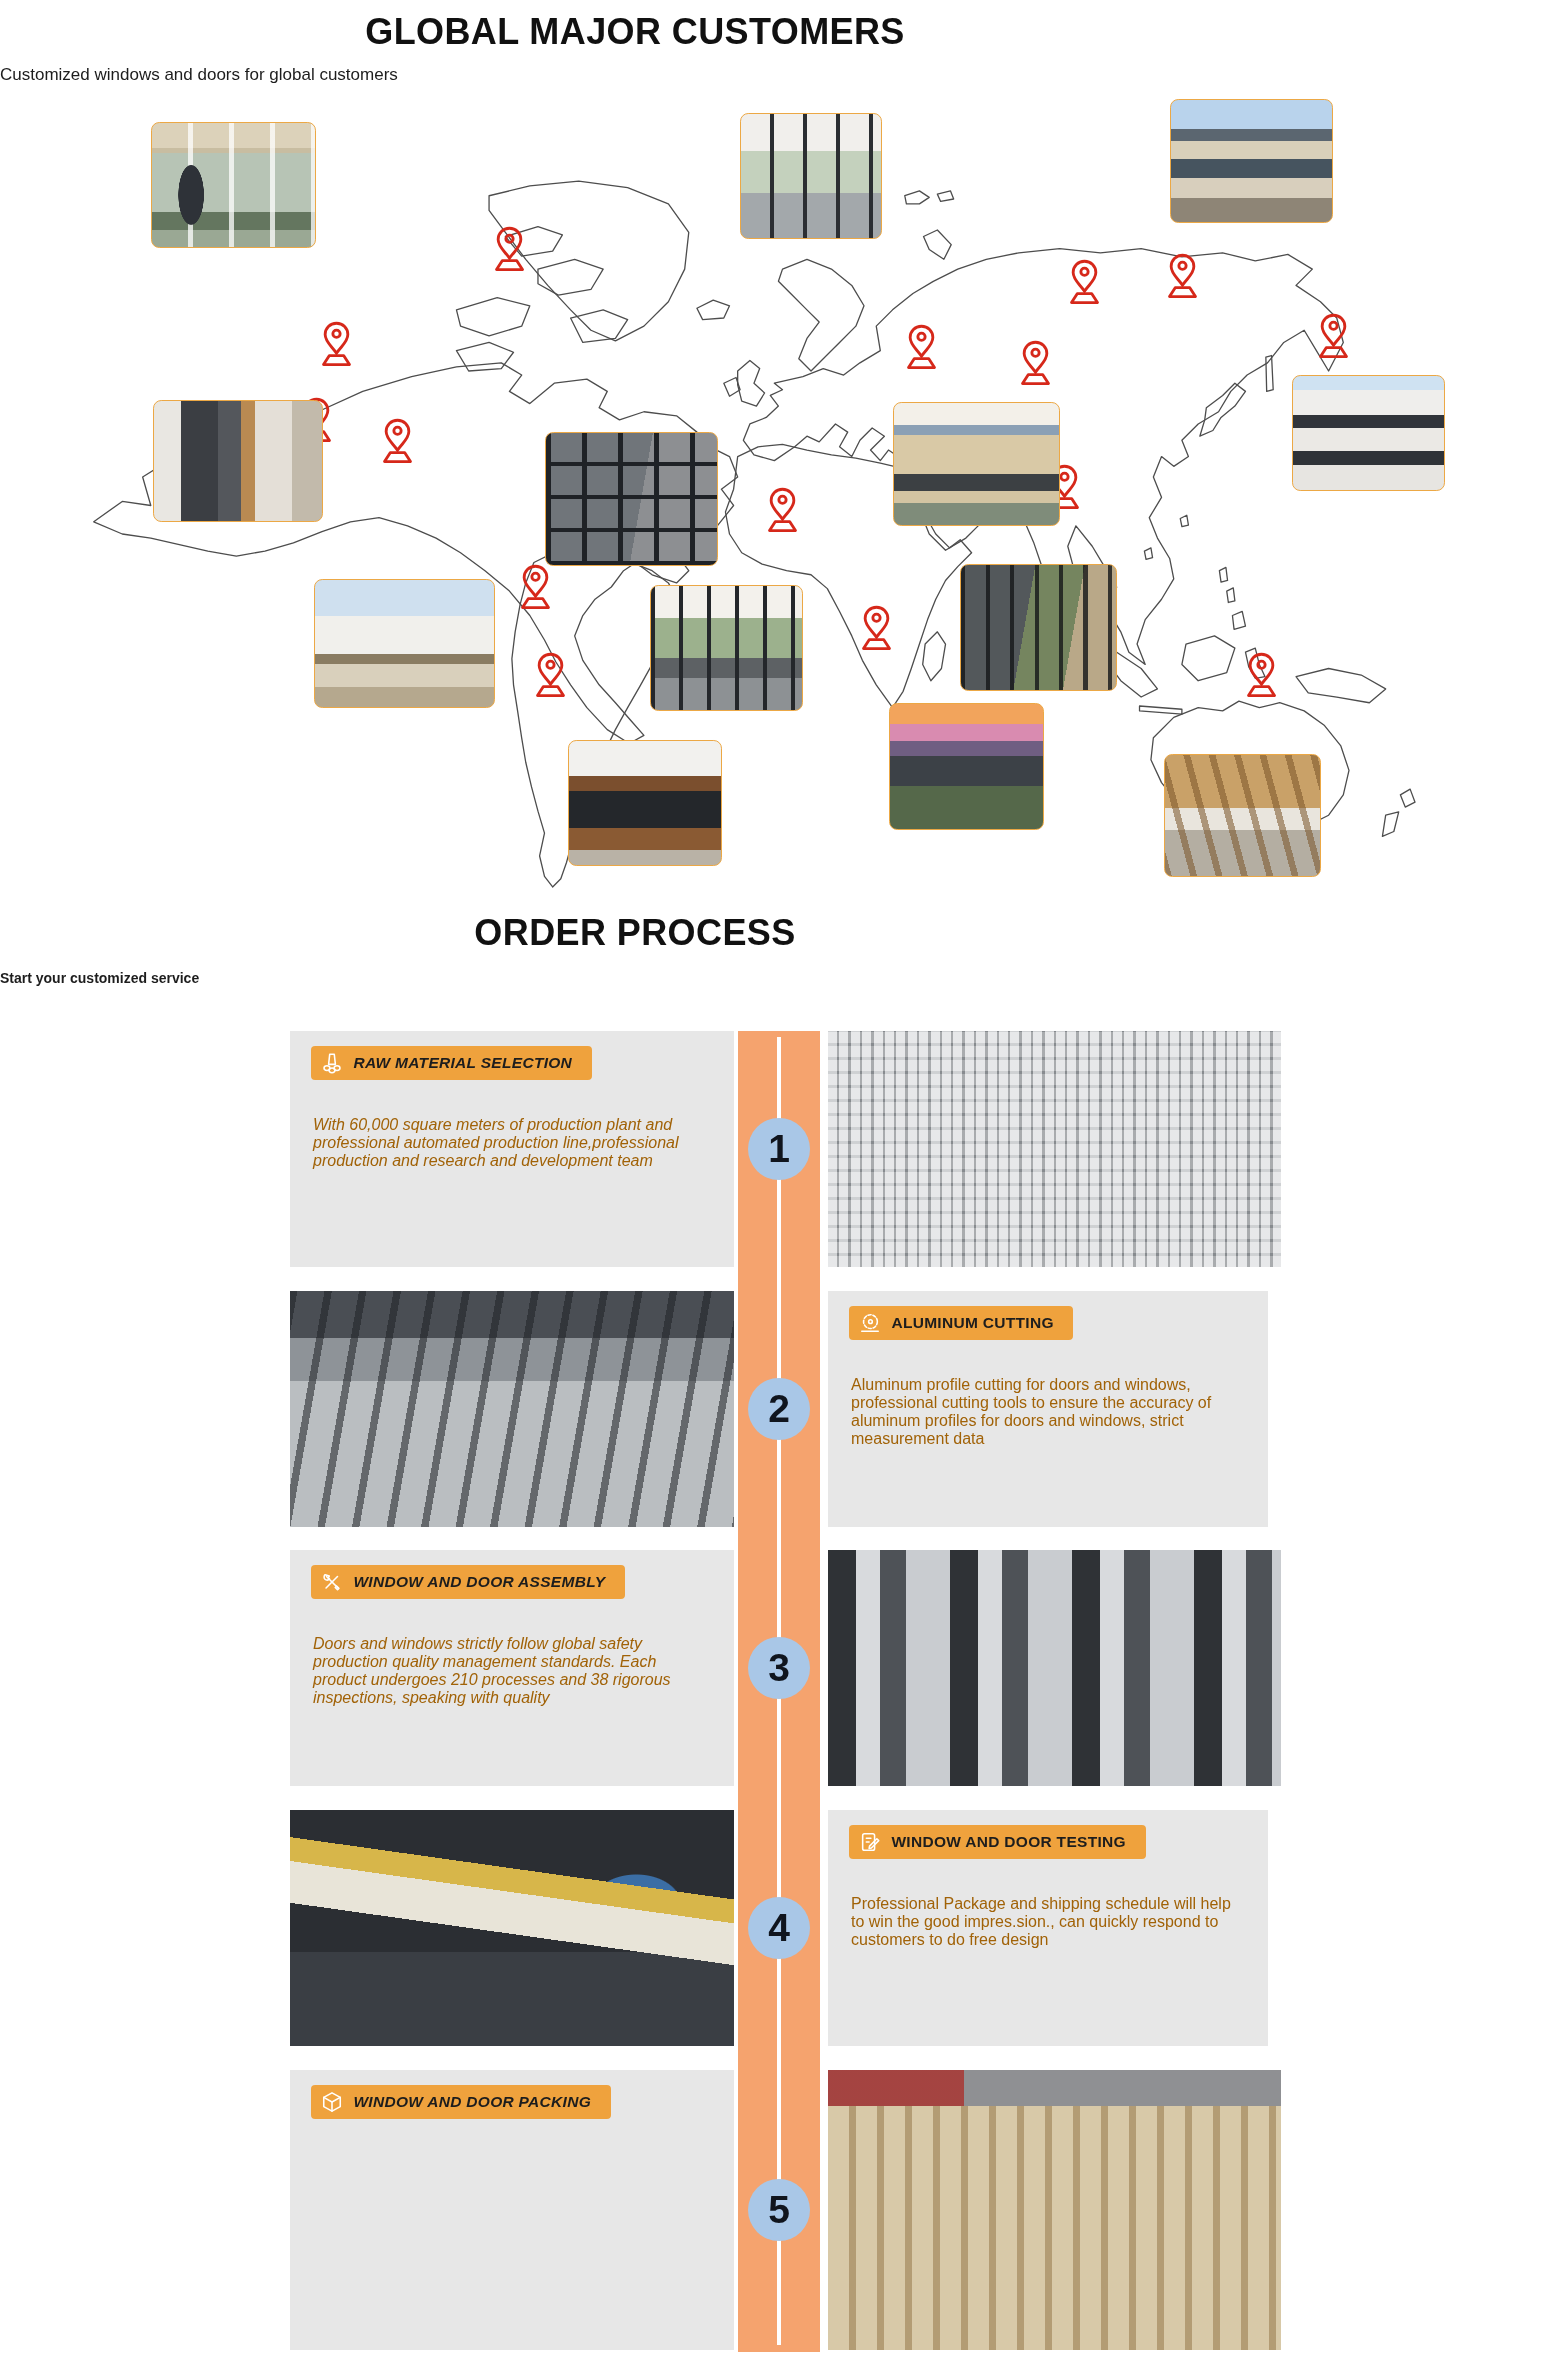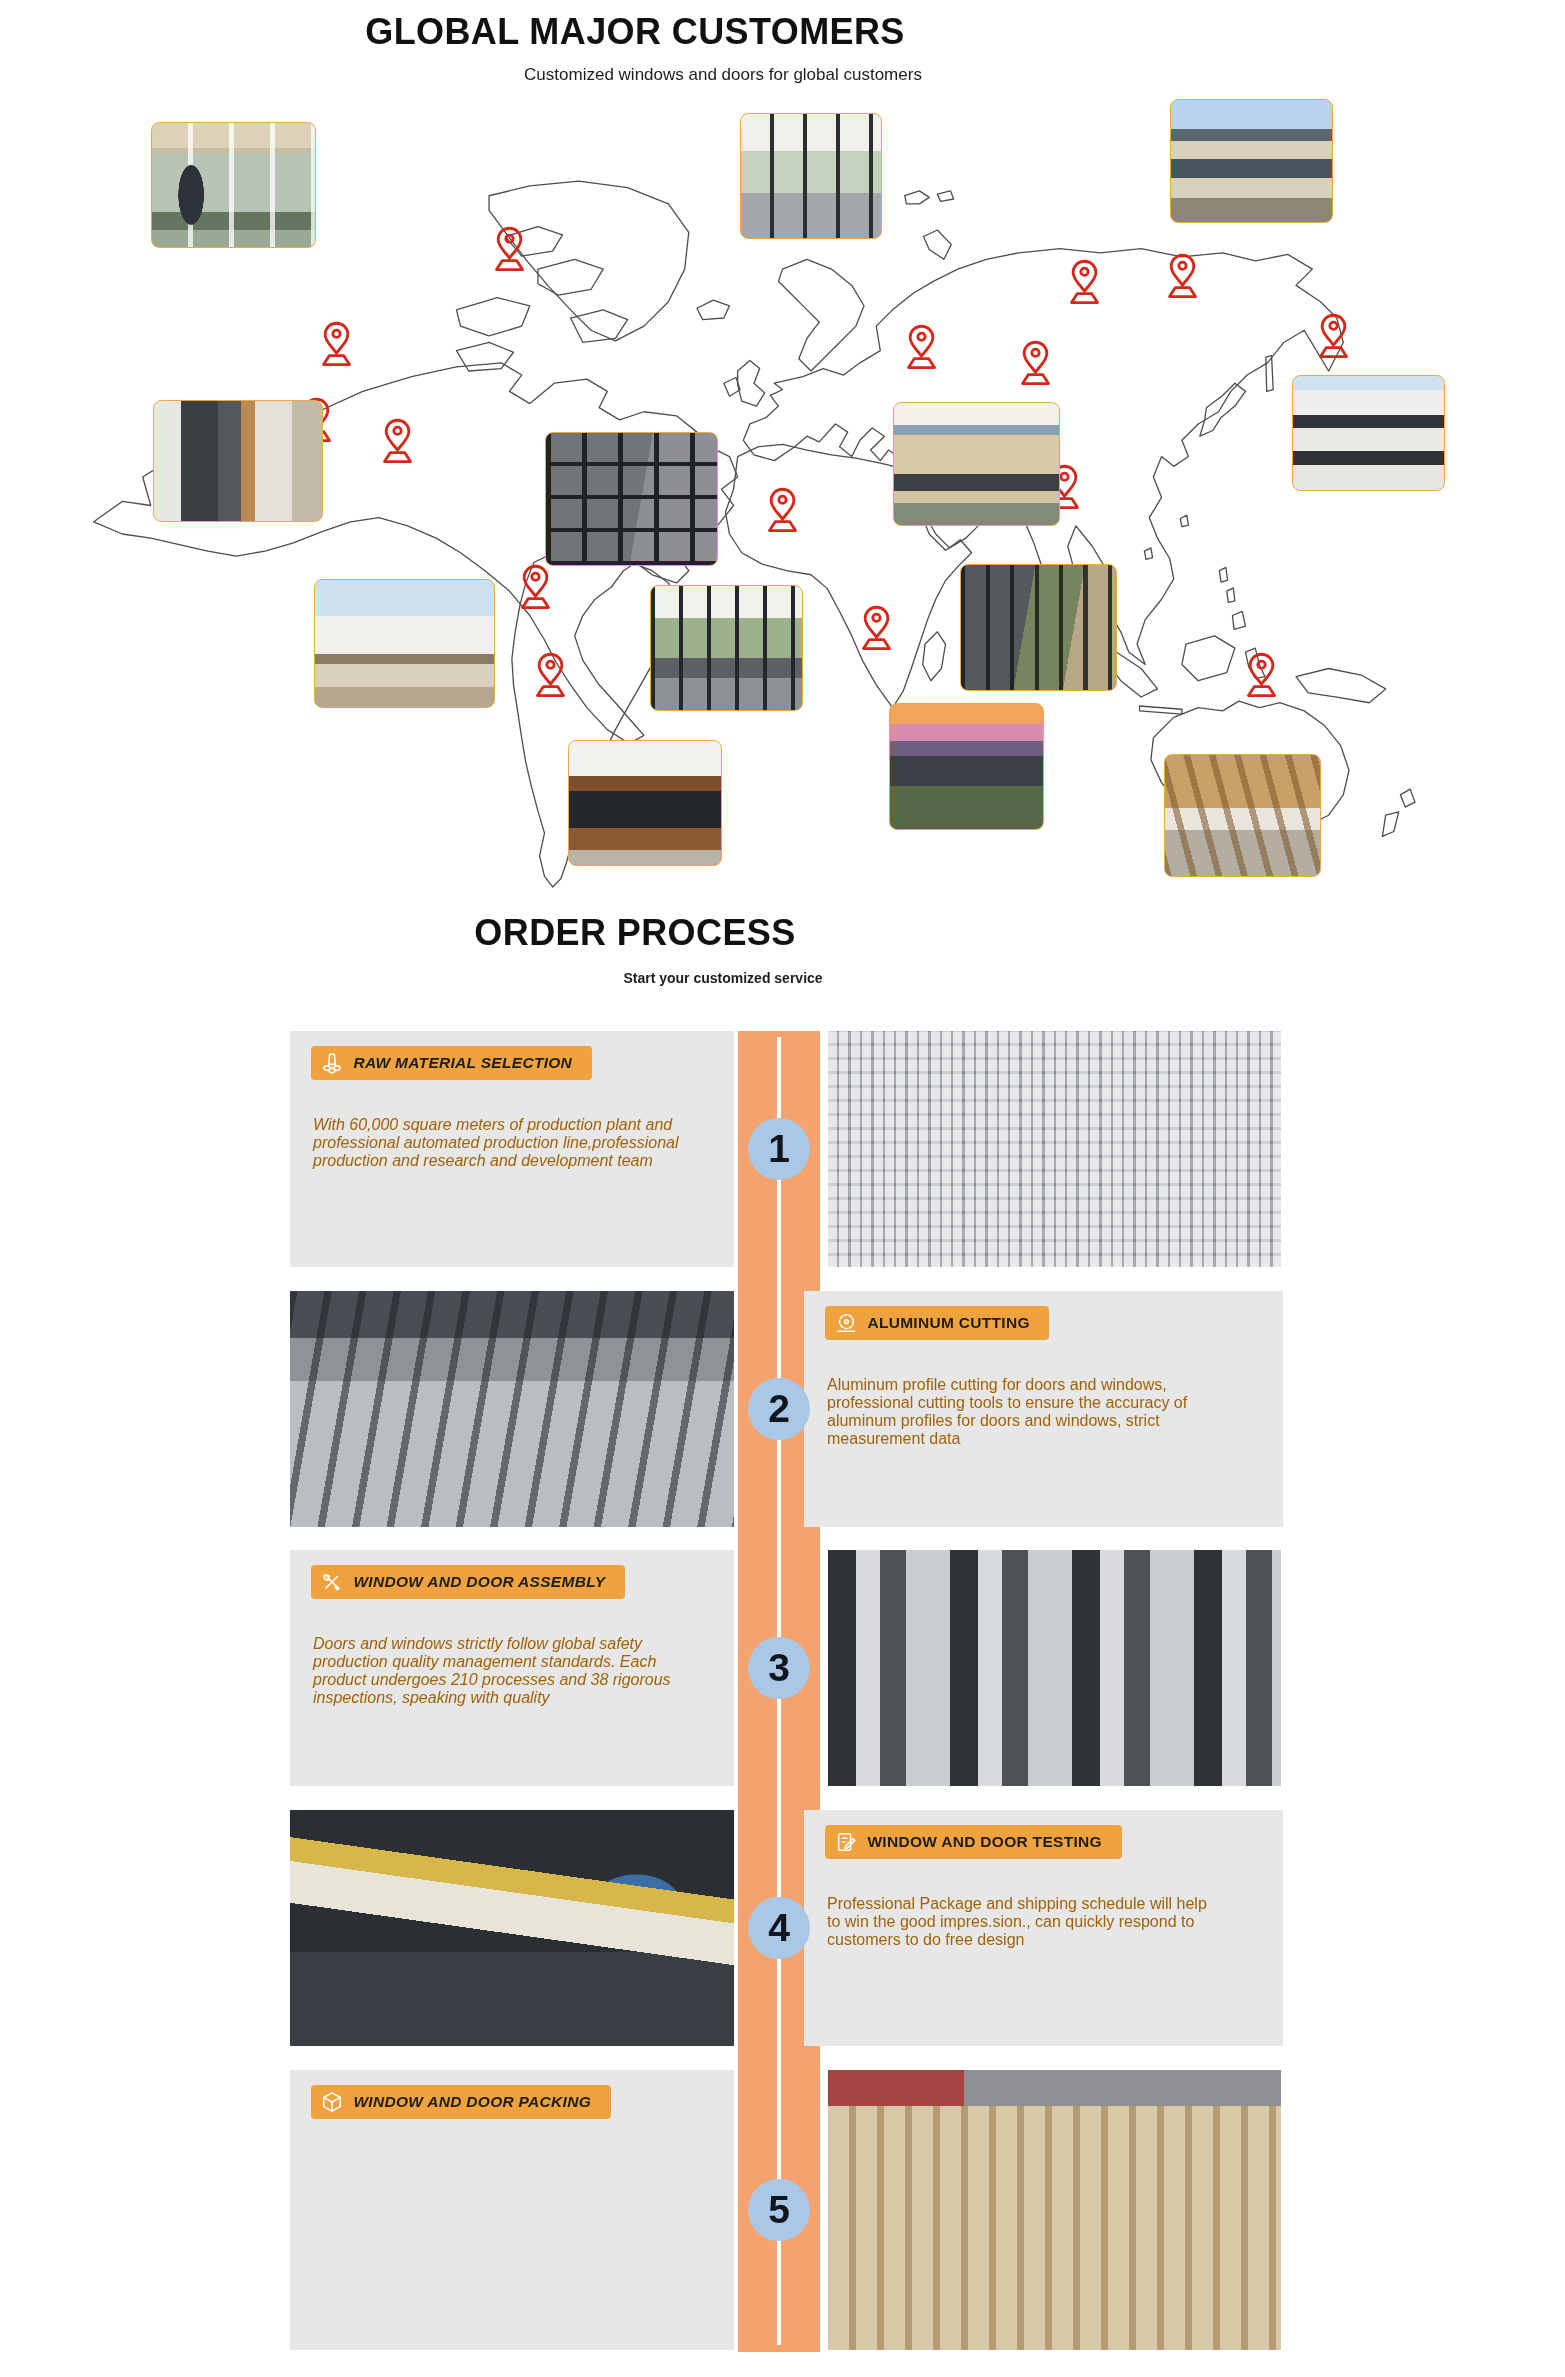--- a/index.html
+++ b/index.html
@@ -2,21 +2,21 @@
 <html style="font-size:13px"><head>
 <meta charset="utf-8">
 <style>
   html,body{margin:0;padding:0;background:#fff;}
   .page{position:relative;width:1565px;height:2377px;background:#ffffff;overflow:hidden;
         font-family:"Liberation Sans",sans-serif;color:#1c1c1c;}
 
   
   .sec-title{position:absolute;left:0;width:1270px;text-align:center;
              font-weight:700;font-size:36px;letter-spacing:0.4px;color:#111;}
-  .sec-sub{position:absolute;left:0;width:1446px;text-align:center;color:#1d1d1d;}
+  .sec-sub{position:absolute;left:0;width:1446px;text-align:left;color:#1d1d1d;}
   #customersTitle{top:11.4px;}
   #customersSub{top:65px;font-size:17px;font-weight:400;}
   #processTitle{top:912px;}
   #processSub{top:970px;font-size:14px;font-weight:700;}
 
   
   .map-wrap{position:absolute;left:0;top:0;width:1565px;height:905px;}
   .map-svg{position:absolute;left:0;top:0;}
   .pin{position:absolute;width:41px;height:47px;}
   .ph{position:absolute;border:1.6px solid #ECA845;border-radius:8.2px;background:#dfe2e5;}
@@ -56,21 +56,21 @@
   .g-framing{background:
      repeating-linear-gradient(75deg,rgba(122,84,40,.55) 0 6.5px,transparent 6.5px 24.5px),
      linear-gradient(180deg,#c9a168 0 44%,#e9e5dd 44% 62%,#b4aea2 62% 100%);}
 
   
   .band{position:absolute;left:738px;top:1031px;width:82px;height:1321px;background:#F5A36E;}
   .band-line{position:absolute;left:777px;top:1037px;width:4.1px;height:1308px;background:#ffffff;}
   .row{position:absolute;left:0;width:1565px;}
   .card{position:absolute;top:0;height:100%;background:#E7E7E7;}
   .card.pos-l{left:290px;width:444px;font-style:italic;}
-  .card.pos-r{left:804px;width:479px;}
+  .card.pos-r{left:828px;width:440px;}
   .spic{position:absolute;top:0;height:100%;}
   .spic.pos-l{left:290px;width:444px;}
   .spic.pos-r{left:828px;width:453px;}
   .badge{display:inline-flex;align-items:center;gap:10.6px;margin:14.7px 0 0 21px;
          background:#EFA23D;border-radius:4.1px;height:34px;padding:0 19.6px 0 9.8px;}
   .badge .bicon{width:22px;height:22px;display:inline-flex;}
   .badge .blabel{font-size:15.5px;font-weight:700;color:#1d1d1d;letter-spacing:0.3px;white-space:nowrap;}
   .stext{margin:36px 23px 0 23px;font-size:16px;line-height:18px;color:#a16207;max-width:386px;}
   .ncircle{position:absolute;left:748px;width:62px;height:62px;border-radius:50%;
            background:#A9C7E7;display:flex;align-items:center;justify-content:center;

